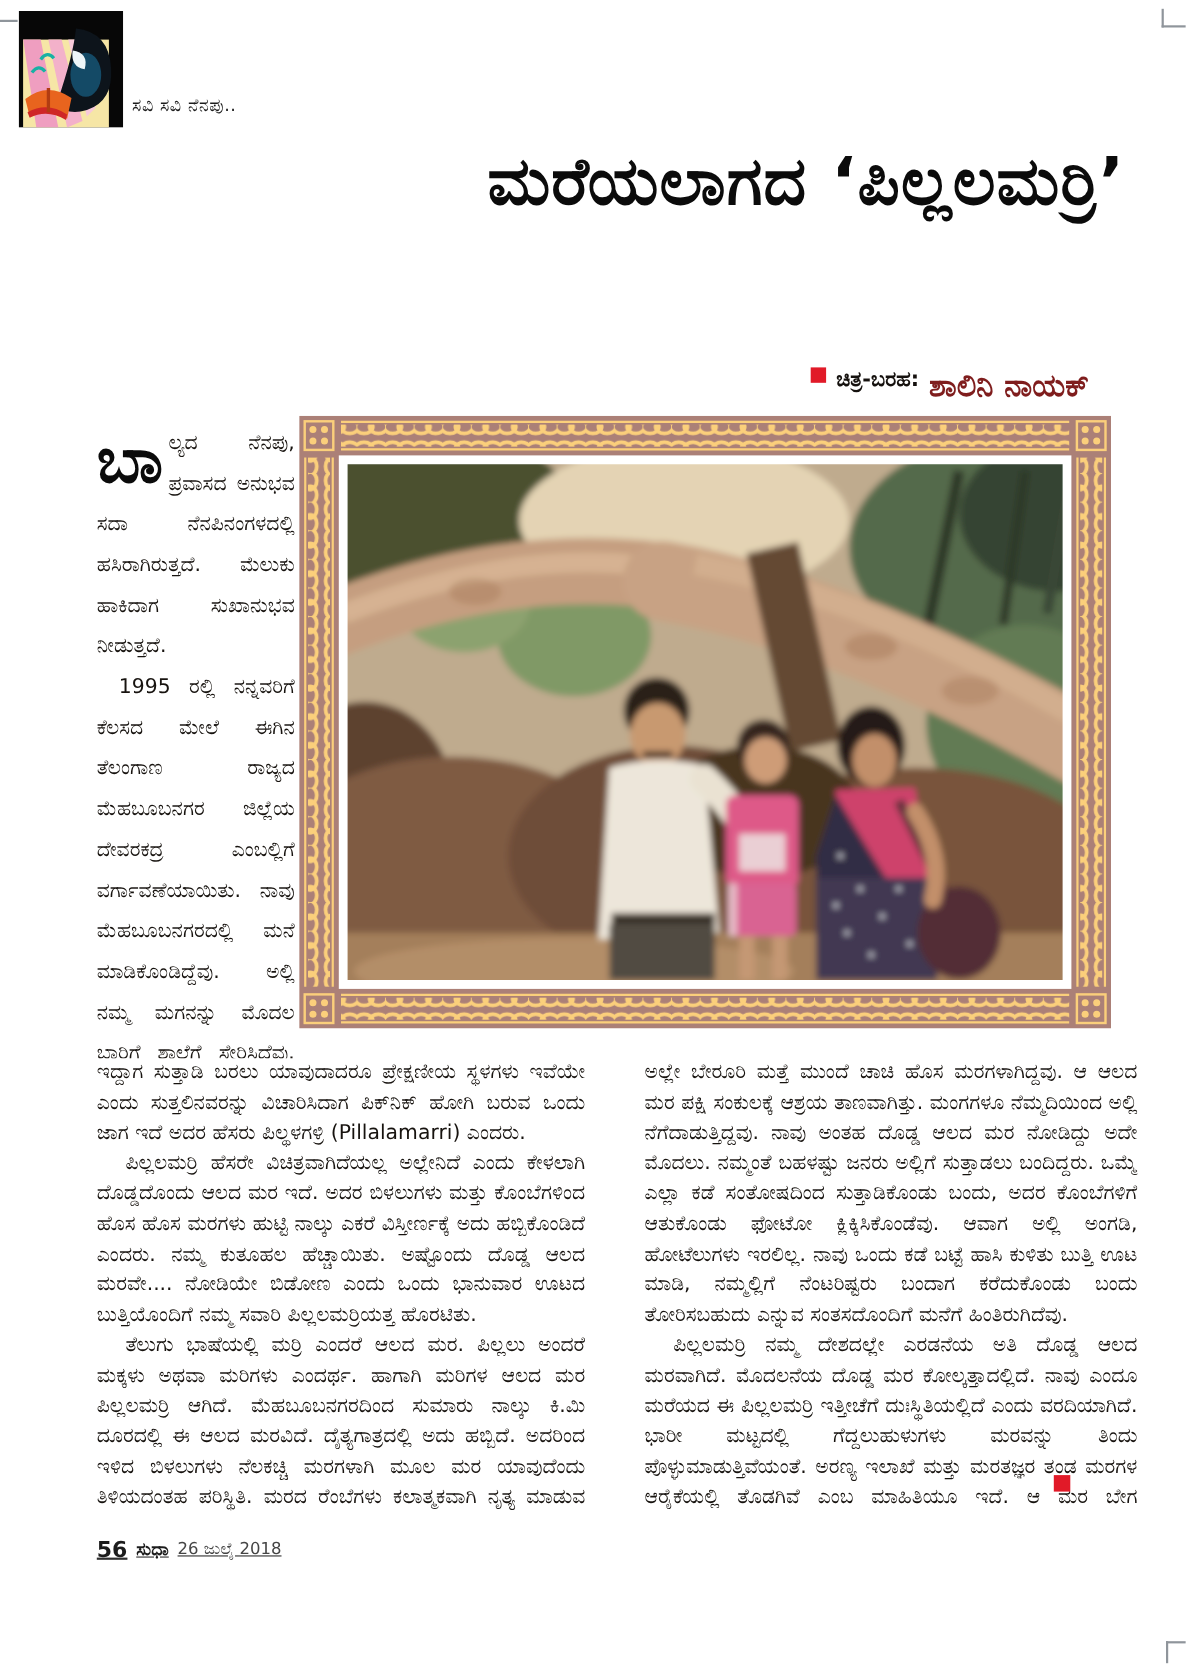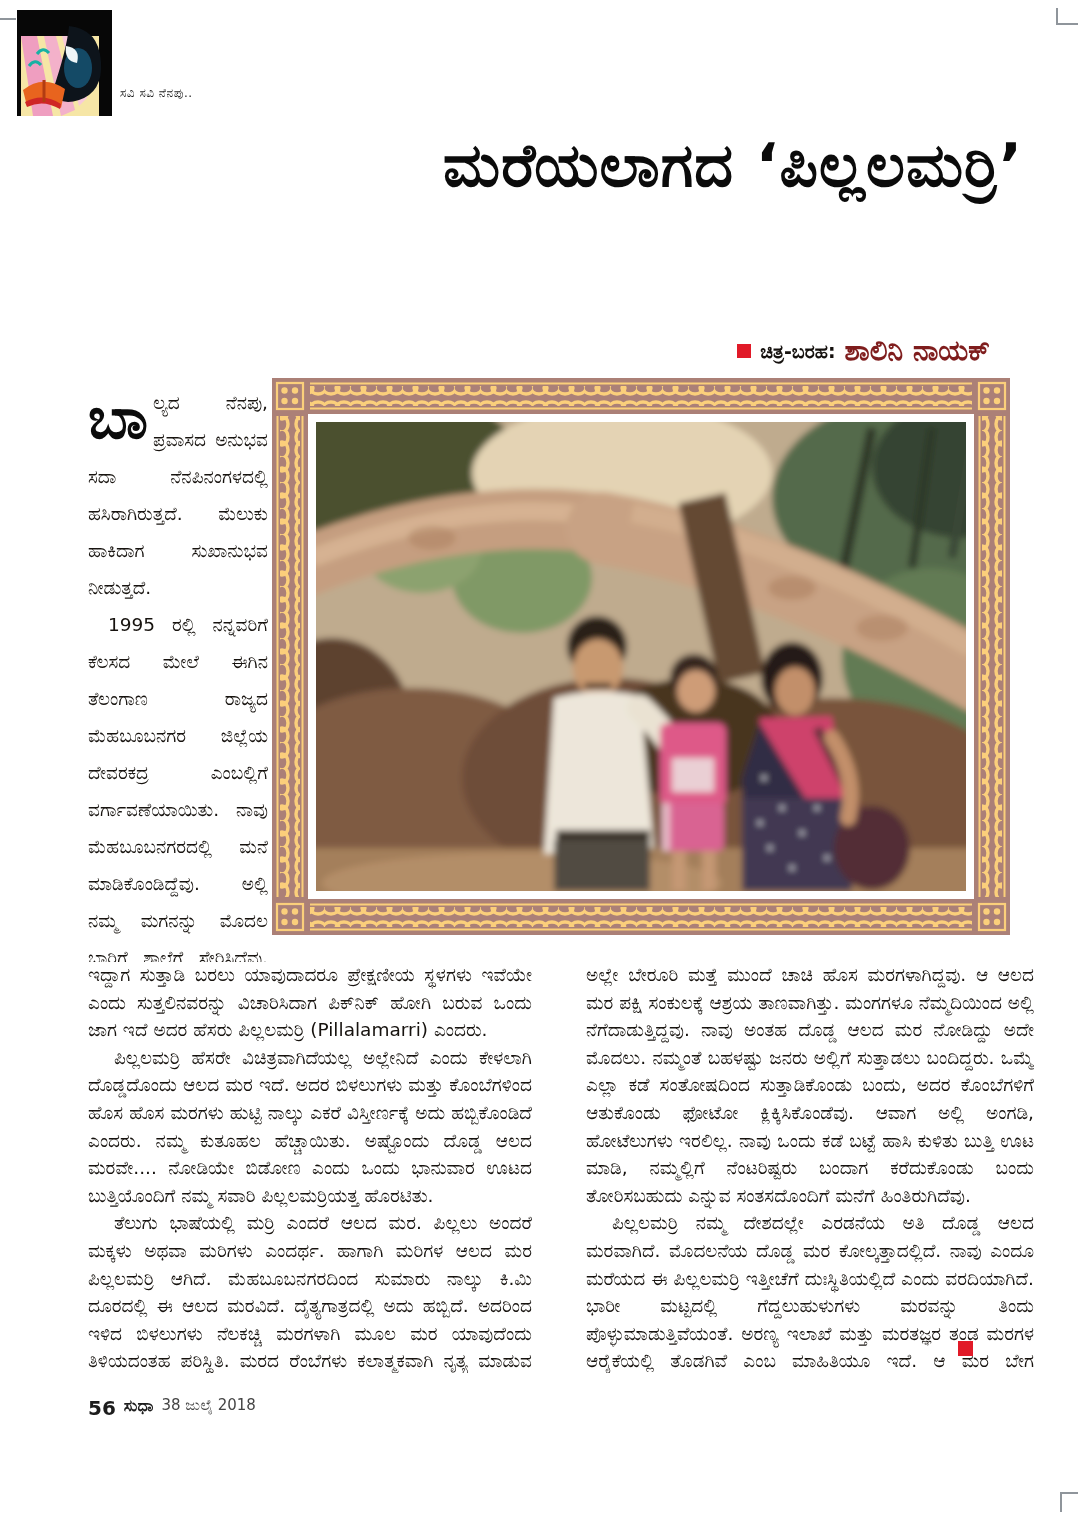--- a/index.html
+++ b/index.html
@@ -12,31 +12,31 @@
   
   .cm{position:absolute;background:#8f959b;}
   .cm-tl{left:0;top:18px;width:16px;height:2px;}
   .cm-tr-v{left:1056px;top:8px;width:2px;height:17px;}
   .cm-tr-h{left:1056px;top:23px;width:22px;height:2px;}
   .cm-br-v{left:1060px;top:1492px;width:2px;height:20px;}
   .cm-br-h{left:1060px;top:1492px;width:18px;height:2px;}
 
   
   .logo{position:absolute;left:17px;top:10px;width:95px;height:106px;}
-  .section-label{position:absolute;left:120px;top:86px;font-size:12px;letter-spacing:.5px;color:#1d1d1d;}
+  .section-label{position:absolute;left:120px;top:86px;font-size:16px;letter-spacing:.5px;color:#1d1d1d;}
   .title{
     position:absolute;left:55px;top:126px;width:968px;margin:0;text-align:right;
     font-size:60px;line-height:78px;font-weight:800;color:#0b0b0b;letter-spacing:1px;white-space:nowrap;overflow:hidden;
   }
   .intro{
     position:absolute;left:90px;top:222px;width:908px;margin:0;
     font-size:19.5px;line-height:28px;font-weight:700;text-align:justify;color:#15110e;
     max-height:114px;overflow:hidden;
   }
-  .byline{position:absolute;right:88px;top:334px;display:flex;align-items:center;gap:9px;}
+  .byline{position:absolute;right:88px;top:334px;display:flex;gap:9px;}
   .red-sq{width:14px;height:14px;background:#e11a28;display:inline-block;}
   .byline-label{font-size:19px;font-weight:600;color:#15110e;}
   .byline-author{font-size:28px;font-weight:800;color:#7f1d1d;}
 
   
   .narrow-col{
     position:absolute;left:88px;top:384px;width:180px;height:578px;overflow:hidden;
     font-size:18.5px;line-height:37px;text-align:justify;color:#17130f;
   }
   .narrow-col p{margin:0;}
@@ -51,21 +51,21 @@
     position:absolute;top:961px;height:412px;overflow:hidden;
     font-size:18.5px;line-height:27.6px;text-align:justify;color:#17130f;
   }
   .colL{left:88px;width:444px;}
   .colR{left:546px;width:448px;margin-left:40px;}
   .colL p,.colR p{margin:0;}
   .colL p.ind,.colR p.ind{text-indent:26px;}
   .end-marker{position:absolute;left:958px;top:1341px;width:15px;height:15px;background:#e11a28;}
 
   
-  .footer{position:absolute;left:88px;top:1396px;display:flex;align-items:flex-start;gap:8px;color:#2f2f2f;}
+  .footer{position:absolute;left:88px;top:1396px;display:flex;align-items:center;gap:8px;color:#2f2f2f;text-decoration:underline;}
   .footer .pg{font-size:20px;font-weight:800;color:#1c1c1c;}
   .footer .mag{font-size:16px;font-weight:800;color:#1c1c1c;}
   .footer .date{font-size:15px;color:#454545;}
 </style>
 </head>
 <body>
 
 <div class="page">
 
   <div class="cm cm-tl"></div>
@@ -225,29 +225,29 @@
           <path d="M545 350 L590 440" stroke="#5c2f3a" stroke-width="9"></path>
           <ellipse cx="600" cy="470" rx="38" ry="42" fill="#4e2b35"></ellipse>
           <path d="M560 360 Q586 400 576 440" stroke="#c2916c" stroke-width="16" fill="none" stroke-linecap="round"></path>
         </g>
         <rect x="44" y="44" width="650" height="469" fill="#c87a50" opacity="0.05"></rect>
       </g>
     </svg>
   </div>
 
   <div class="colL">
-    <p>ಇದ್ದಾಗ ಸುತ್ತಾಡಿ ಬರಲು ಯಾವುದಾದರೂ ಪ್ರೇಕ್ಷಣೀಯ ಸ್ಥಳಗಳು ಇವೆಯೇ ಎಂದು ಸುತ್ತಲಿನವರನ್ನು ವಿಚಾರಿಸಿದಾಗ ಪಿಕ್‌ನಿಕ್ ಹೋಗಿ ಬರುವ ಒಂದು ಜಾಗ ಇದೆ ಅದರ ಹೆಸರು ಪಿಲ್ಲಲಮರ್ರಿ (Pillalamarri) ಎಂದರು.</p>
+    <p>ಇದ್ದಾಗ ಸುತ್ತಾಡಿ ಬರಲು ಯಾವುದಾದರೂ ಪ್ರೇಕ್ಷಣೀಯ ಸ್ಥಳಗಳು ಇವೆಯೇ ಎಂದು ಸುತ್ತಲಿನವರನ್ನು ವಿಚಾರಿಸಿದಾಗ ಪಿಕ್‌ನಿಕ್ ಹೋಗಿ ಬರುವ ಒಂದು ಜಾಗ ಇದೆ ಅದರ ಹೆಸರು ಪಿಲ್ಥಳಗಳ್ರಿ (Pillalamarri) ಎಂದರು.</p>
     <p class="ind">ಪಿಲ್ಲಲಮರ್ರಿ ಹೆಸರೇ ವಿಚಿತ್ರವಾಗಿದೆಯಲ್ಲ ಅಲ್ಲೇನಿದೆ ಎಂದು ಕೇಳಲಾಗಿ ದೊಡ್ಡದೊಂದು ಆಲದ ಮರ ಇದೆ. ಅದರ ಬಿಳಲುಗಳು ಮತ್ತು ಕೊಂಬೆಗಳಿಂದ ಹೊಸ ಹೊಸ ಮರಗಳು ಹುಟ್ಟಿ ನಾಲ್ಕು ಎಕರೆ ವಿಸ್ತೀರ್ಣಕ್ಕೆ ಅದು ಹಬ್ಬಿಕೊಂಡಿದೆ ಎಂದರು. ನಮ್ಮ ಕುತೂಹಲ ಹೆಚ್ಚಾಯಿತು. ಅಷ್ಟೊಂದು ದೊಡ್ಡ ಆಲದ ಮರವೇ.... ನೋಡಿಯೇ ಬಿಡೋಣ ಎಂದು ಒಂದು ಭಾನುವಾರ ಊಟದ ಬುತ್ತಿಯೊಂದಿಗೆ ನಮ್ಮ ಸವಾರಿ ಪಿಲ್ಲಲಮರ್ರಿಯತ್ತ ಹೊರಟಿತು.</p>
     <p class="ind">ತೆಲುಗು ಭಾಷೆಯಲ್ಲಿ ಮರ್ರಿ ಎಂದರೆ ಆಲದ ಮರ. ಪಿಲ್ಲಲು ಅಂದರೆ ಮಕ್ಕಳು ಅಥವಾ ಮರಿಗಳು ಎಂದರ್ಥ. ಹಾಗಾಗಿ ಮರಿಗಳ ಆಲದ ಮರ ಪಿಲ್ಲಲಮರ್ರಿ ಆಗಿದೆ. ಮೆಹಬೂಬನಗರದಿಂದ ಸುಮಾರು ನಾಲ್ಕು ಕಿ.ಮಿ ದೂರದಲ್ಲಿ ಈ ಆಲದ ಮರವಿದೆ. ದೈತ್ಯಗಾತ್ರದಲ್ಲಿ ಅದು ಹಬ್ಬಿದೆ. ಅದರಿಂದ ಇಳಿದ ಬಿಳಲುಗಳು ನೆಲಕಚ್ಚಿ ಮರಗಳಾಗಿ ಮೂಲ ಮರ ಯಾವುದೆಂದು ತಿಳಿಯದಂತಹ ಪರಿಸ್ಥಿತಿ. ಮರದ ರೆಂಬೆಗಳು ಕಲಾತ್ಮಕವಾಗಿ ನೃತ್ಯ ಮಾಡುವ ಕೈಗಳಂತೆ ಚಾಚಿದ್ದವು. ಹಲವಾರು ದೊಡ್ಡ ದೊಡ್ಡ ಕೊಂಬೆಗಳು ನೆಲಕ್ಕೆ ತಾಗಿ</p>
   </div>
   <div class="colR">
     <p>ಅಲ್ಲೇ ಬೇರೂರಿ ಮತ್ತೆ ಮುಂದೆ ಚಾಚಿ ಹೊಸ ಮರಗಳಾಗಿದ್ದವು. ಆ ಆಲದ ಮರ ಪಕ್ಷಿ ಸಂಕುಲಕ್ಕೆ ಆಶ್ರಯ ತಾಣವಾಗಿತ್ತು. ಮಂಗಗಳೂ ನೆಮ್ಮದಿಯಿಂದ ಅಲ್ಲಿ ನೆಗೆದಾಡುತ್ತಿದ್ದವು. ನಾವು ಅಂತಹ ದೊಡ್ಡ ಆಲದ ಮರ ನೋಡಿದ್ದು ಅದೇ ಮೊದಲು. ನಮ್ಮಂತೆ ಬಹಳಷ್ಟು ಜನರು ಅಲ್ಲಿಗೆ ಸುತ್ತಾಡಲು ಬಂದಿದ್ದರು. ಒಮ್ಮೆ ಎಲ್ಲಾ ಕಡೆ ಸಂತೋಷದಿಂದ ಸುತ್ತಾಡಿಕೊಂಡು ಬಂದು, ಅದರ ಕೊಂಬೆಗಳಿಗೆ ಆತುಕೊಂಡು ಫೋಟೋ ಕ್ಲಿಕ್ಕಿಸಿಕೊಂಡೆವು. ಆವಾಗ ಅಲ್ಲಿ ಅಂಗಡಿ, ಹೋಟೆಲುಗಳು ಇರಲಿಲ್ಲ. ನಾವು ಒಂದು ಕಡೆ ಬಟ್ಟೆ ಹಾಸಿ ಕುಳಿತು ಬುತ್ತಿ ಊಟ ಮಾಡಿ, ನಮ್ಮಲ್ಲಿಗೆ ನೆಂಟರಿಷ್ಟರು ಬಂದಾಗ ಕರೆದುಕೊಂಡು ಬಂದು ತೋರಿಸಬಹುದು ಎನ್ನುವ ಸಂತಸದೊಂದಿಗೆ ಮನೆಗೆ ಹಿಂತಿರುಗಿದೆವು.</p>
     <p class="ind">ಪಿಲ್ಲಲಮರ್ರಿ ನಮ್ಮ ದೇಶದಲ್ಲೇ ಎರಡನೆಯ ಅತಿ ದೊಡ್ಡ ಆಲದ ಮರವಾಗಿದೆ. ಮೊದಲನೆಯ ದೊಡ್ಡ ಮರ ಕೋಲ್ಕತ್ತಾದಲ್ಲಿದೆ. ನಾವು ಎಂದೂ ಮರೆಯದ ಈ ಪಿಲ್ಲಲಮರ್ರಿ ಇತ್ತೀಚೆಗೆ ದುಃಸ್ಥಿತಿಯಲ್ಲಿದೆ ಎಂದು ವರದಿಯಾಗಿದೆ. ಭಾರೀ ಮಟ್ಟದಲ್ಲಿ ಗೆದ್ದಲುಹುಳುಗಳು ಮರವನ್ನು ತಿಂದು ಪೊಳ್ಳುಮಾಡುತ್ತಿವೆಯಂತೆ. ಅರಣ್ಯ ಇಲಾಖೆ ಮತ್ತು ಮರತಜ್ಞರ ತಂಡ ಮರಗಳ ಆರೈಕೆಯಲ್ಲಿ ತೊಡಗಿವೆ ಎಂಬ ಮಾಹಿತಿಯೂ ಇದೆ. ಆ ಮರ ಬೇಗ ಗೆಲುವಾಗಲಿ, ಮೊದಲಿನಂತೆ ಅಲ್ಲಿ ಹಕ್ಕಿ, ಅಳಿಲು, ಮಂಗಗಳು ನಲಿದಾಡುತ್ತ ಪ್ರವಾಸಿ ತಾಣವಾಗಿ ಉಳಿಯಲಿ ಎಂದು ಹಾರೈಸೋಣ.</p>
   </div>
   <div class="end-marker"></div>
 
   <div class="footer">
     <span class="pg">56</span>
     <span class="mag">ಸುಧಾ</span>
-    <span class="date">38 ಜುಲೈ 2018</span>
+    <span class="date">26 ಜುಲೈ 2018</span>
   </div>
 
 </div>
 
 </body></html>

